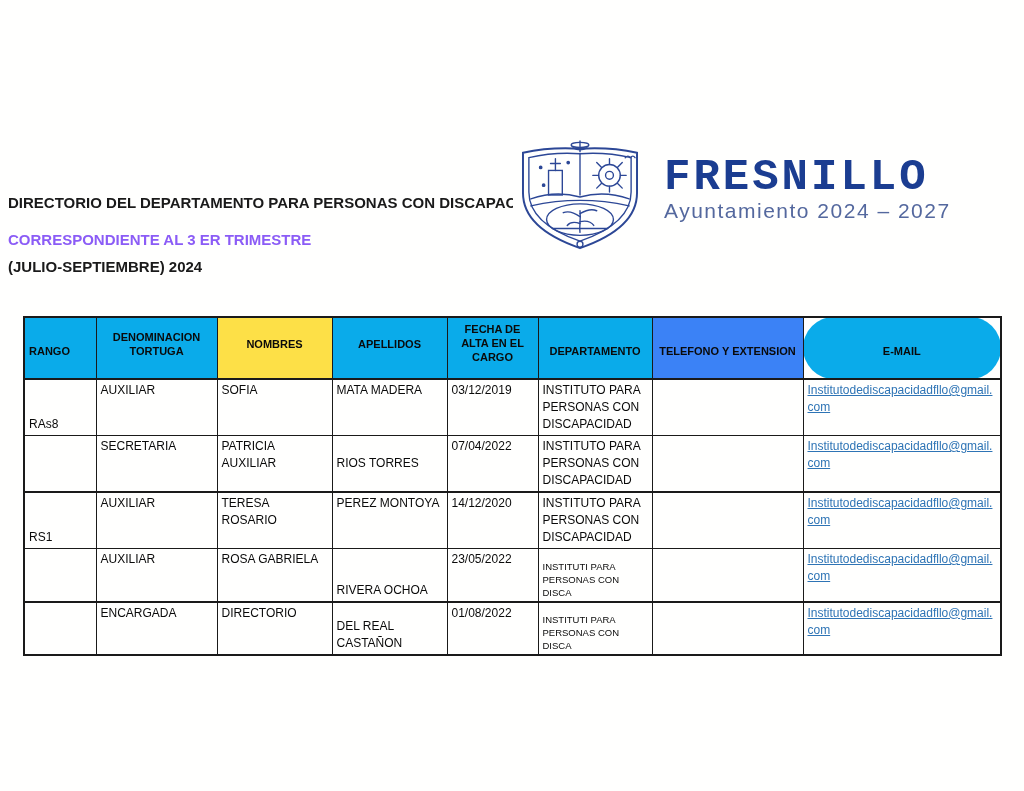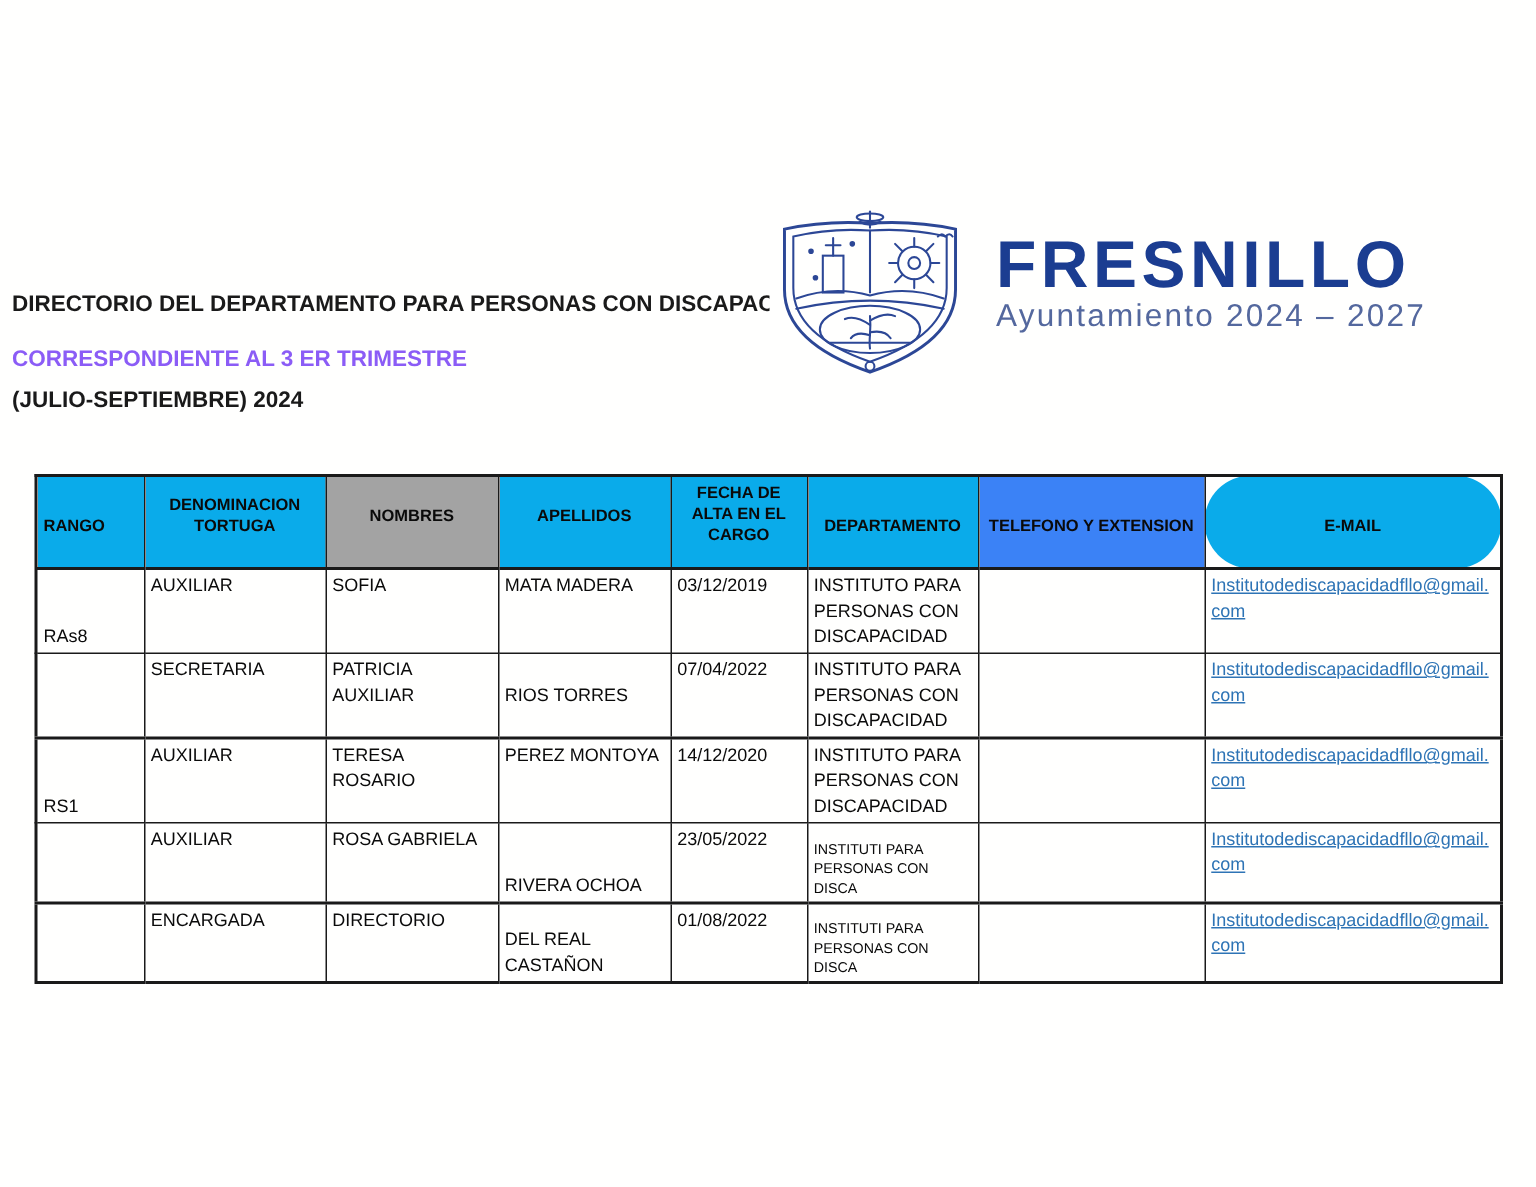--- a/index.html
+++ b/index.html
@@ -19,21 +19,21 @@
   .title-sub2{
     position:absolute;left:8px;top:258px;width:538px;text-align:left;
     font-size:15px;font-weight:700;color:#1a1a1a;
   }
   
   .logo{position:absolute;left:510px;top:138px;display:flex;align-items:flex-start;}
   .crest{width:140px;height:116px;}
   .logo-text{margin-left:14px;margin-top:18px;}
   .wordmark{
     font-size:44px;font-weight:800;letter-spacing:3px;line-height:42px;
-    font-family:Liberation Sans, sans-serif;
+    font-family:Liberation Mono, monospace;
   }
   .logo-sub{
     font-size:21px;letter-spacing:1.5px;margin-top:2px;line-height:22px;
   }
   
   table.dir{
     position:absolute;left:23px;top:316px;width:977px;
     border-collapse:collapse;table-layout:fixed;
     border:2px solid #1a1a1a;
   }
@@ -133,21 +133,21 @@
     </colgroup>
   <thead>
     <tr id="hdr-row">
         <th class="h-left v-bottom" style="background: rgb(10, 171, 234);">
           <div>RANGO</div>
         </th>
         <th class="h-center v-center" style="background: rgb(10, 171, 234);">
           <div>DENOMINACION</div>
           <div>TORTUGA</div>
         </th>
-        <th class="h-center v-center" style="background: #a3a3a3;">
+        <th class="h-center v-center" style="background: #fde047;">
           <div>NOMBRES</div>
         </th>
         <th class="h-center v-center" style="background: rgb(10, 171, 234);">
           <div>APELLIDOS</div>
         </th>
         <th class="h-center v-top" style="background: rgb(10, 171, 234);">
           <div>FECHA DE</div>
           <div>ALTA EN EL</div>
           <div>CARGO</div>
         </th>

